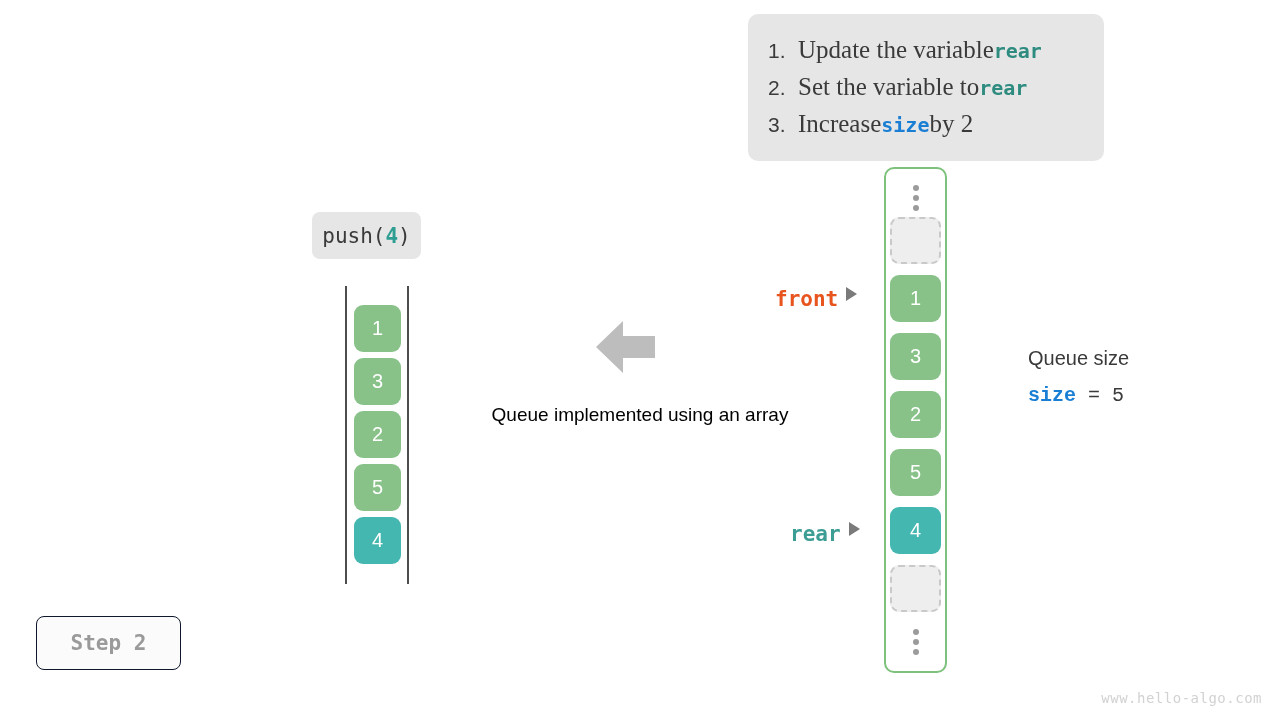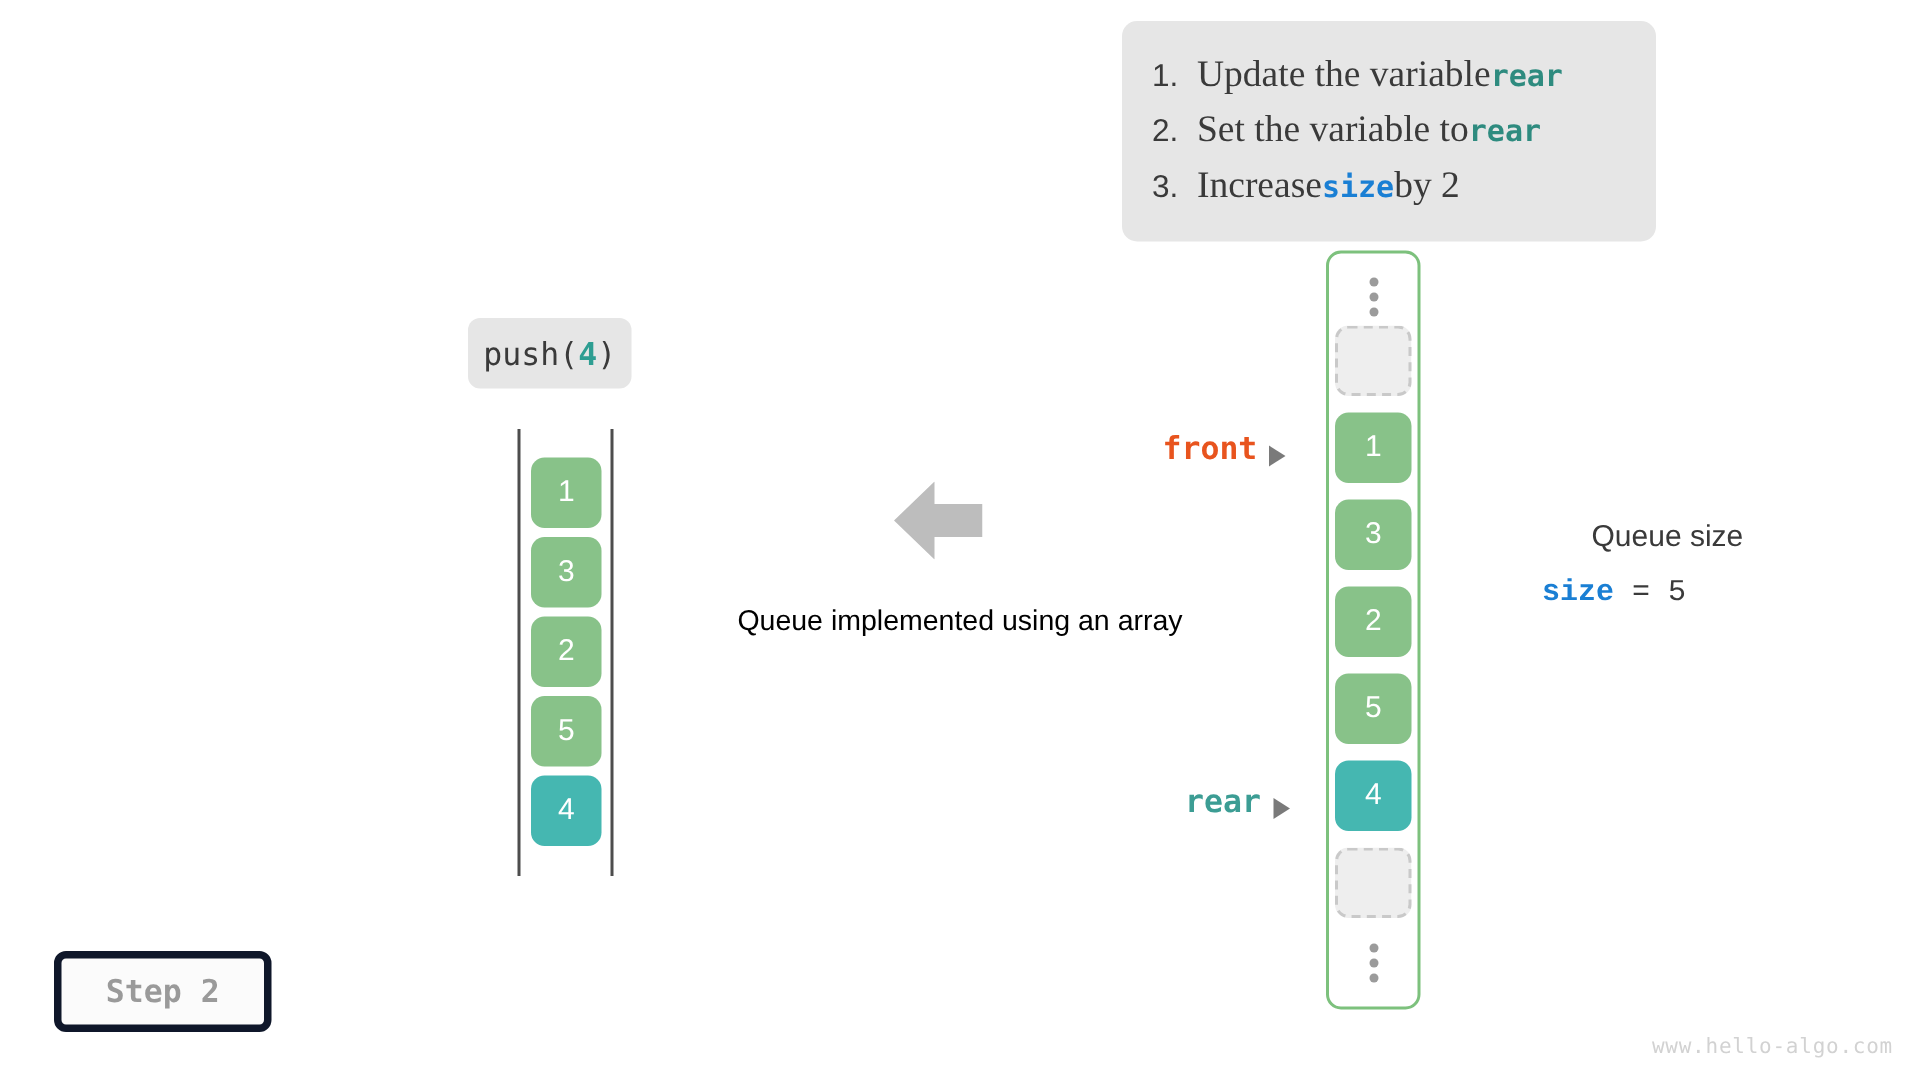--- a/index.html
+++ b/index.html
@@ -193,21 +193,21 @@
   .cell-slot.teal  { background: #45b7b1; }
   .cell-slot.empty {
     background: #eeeeee;
     border: 2px dashed #c9c9c9;
   }
 
   
   .ptr {
     position: absolute;
     display: flex;
-    align-items: flex-end;
+    align-items: flex-start;
     gap: 8px;
     font-family: "DejaVu Sans Mono", monospace;
     font-weight: bold;
     font-size: 21px;
   }
   .ptr.front { left: 775px; top: 287px; color: #e8541e; }
   .ptr.rear  { left: 790px; top: 522px; color: #3c9d94; }
   .ptr-arrow {
     width: 0;
     height: 0;
@@ -219,43 +219,42 @@
   
   .size-block {
     position: absolute;
     left: 1028px;
     top: 344px;
   }
   .size-title {
     font-size: 20px;
     color: #3a3a3a;
     line-height: 28px;
-    margin-left: 33px;
   }
   .size-expr {
     margin-top: 12px;
     font-family: Liberation Mono, monospace;
     font-size: 20px;
     color: #3a3a3a;
     white-space: pre;
   }
   .size-expr .varname {
     color: #1a7fd4;
     font-weight: bold;
   }
 
   
   .step-badge {
     position: absolute;
     left: 36px;
-    top: 634px;
+    top: 616px;
     width: 145px;
     height: 54px;
     box-sizing: border-box;
-    border: 5px solid #0f172a;
+    border: 1px solid #0f172a;
     border-radius: 8px;
     background: #fbfbfb;
     display: flex;
     align-items: center;
     justify-content: center;
     font-family: "DejaVu Sans Mono", monospace;
     font-weight: bold;
     font-size: 21px;
     color: #9a9a9a;
   }

